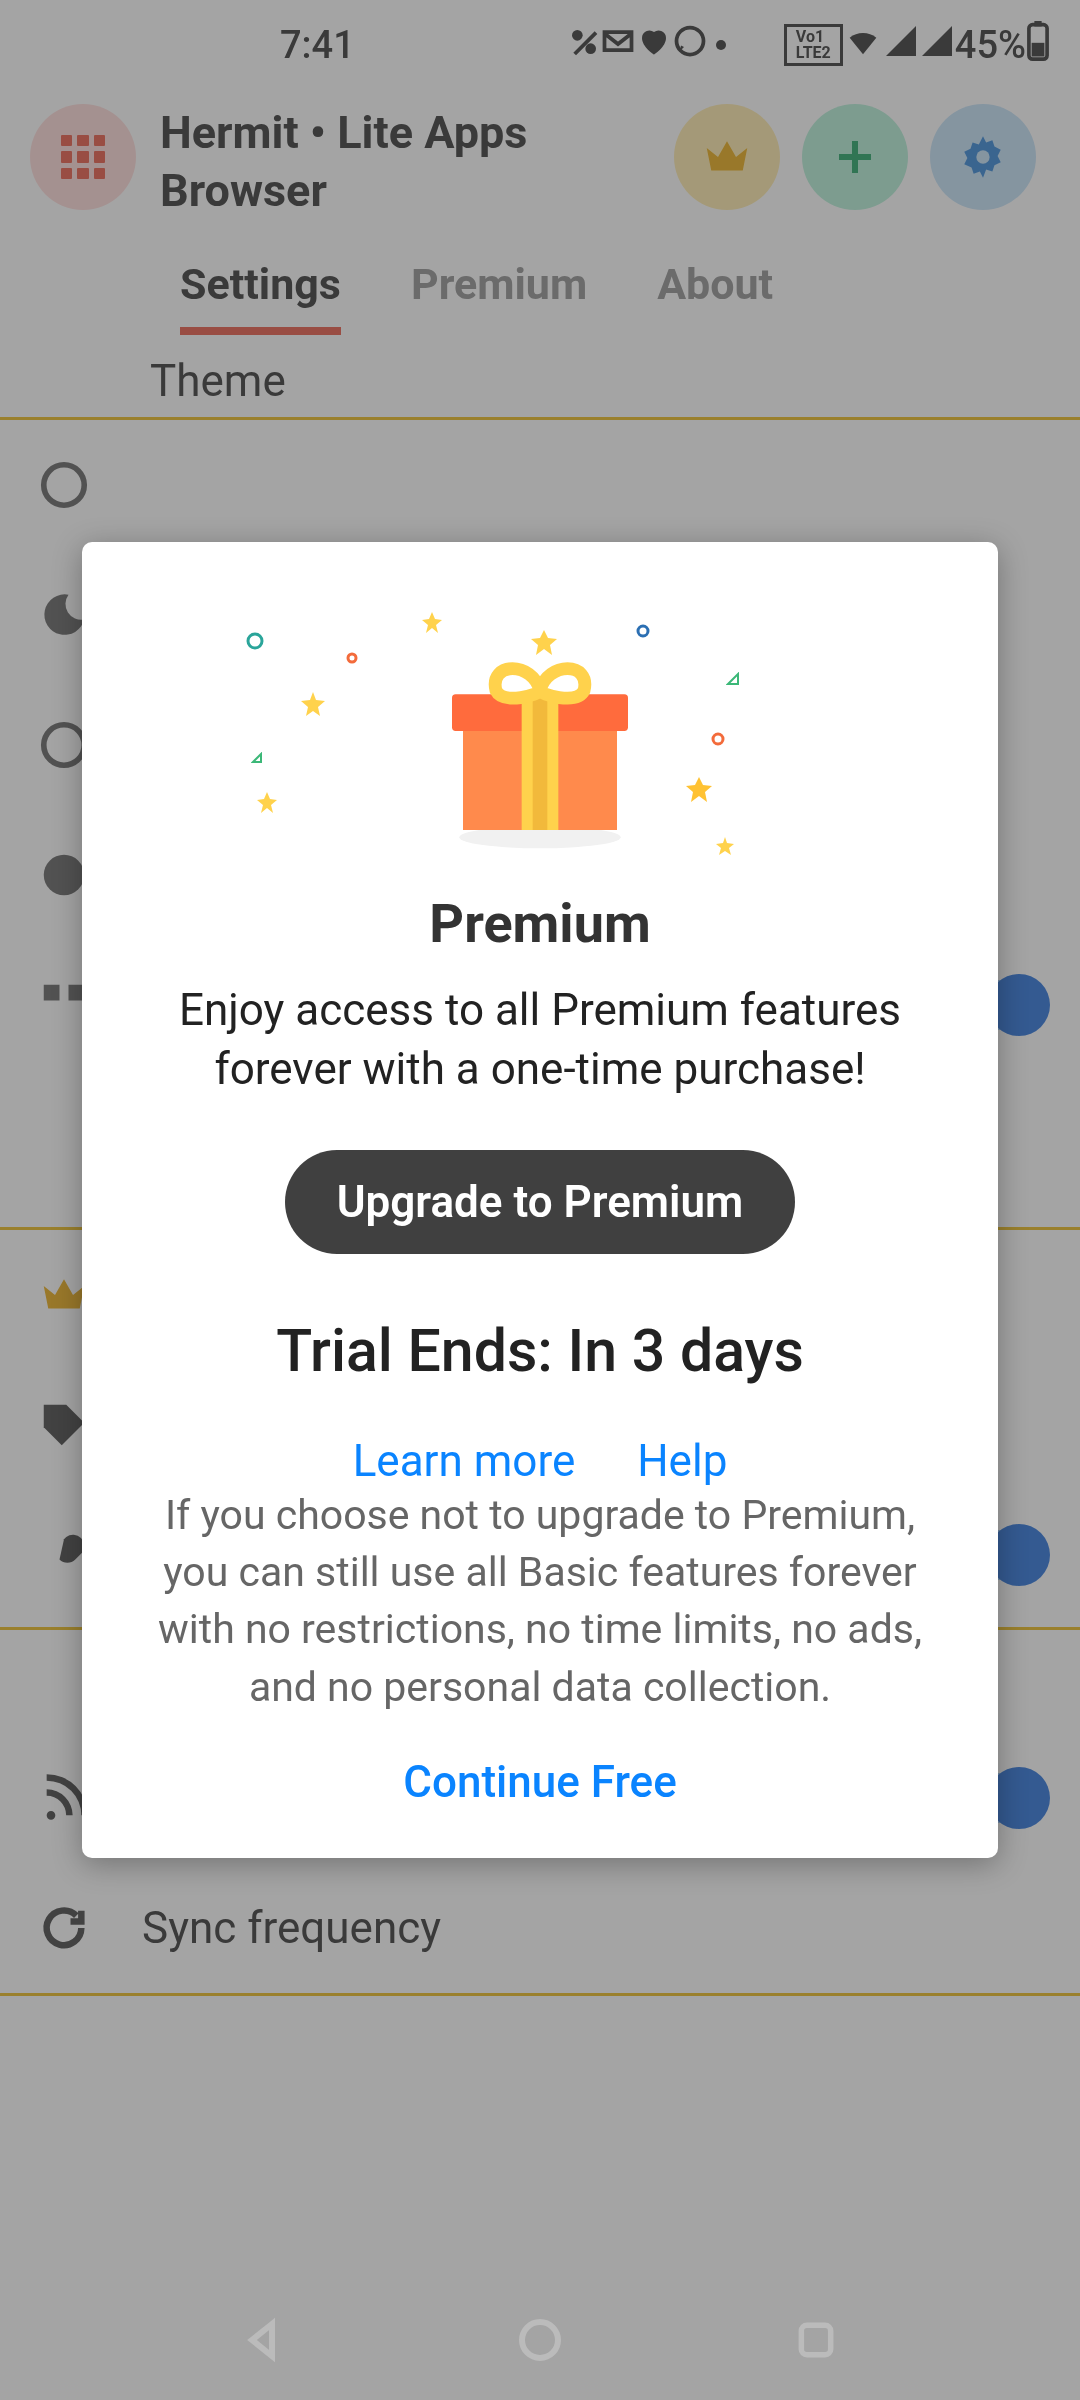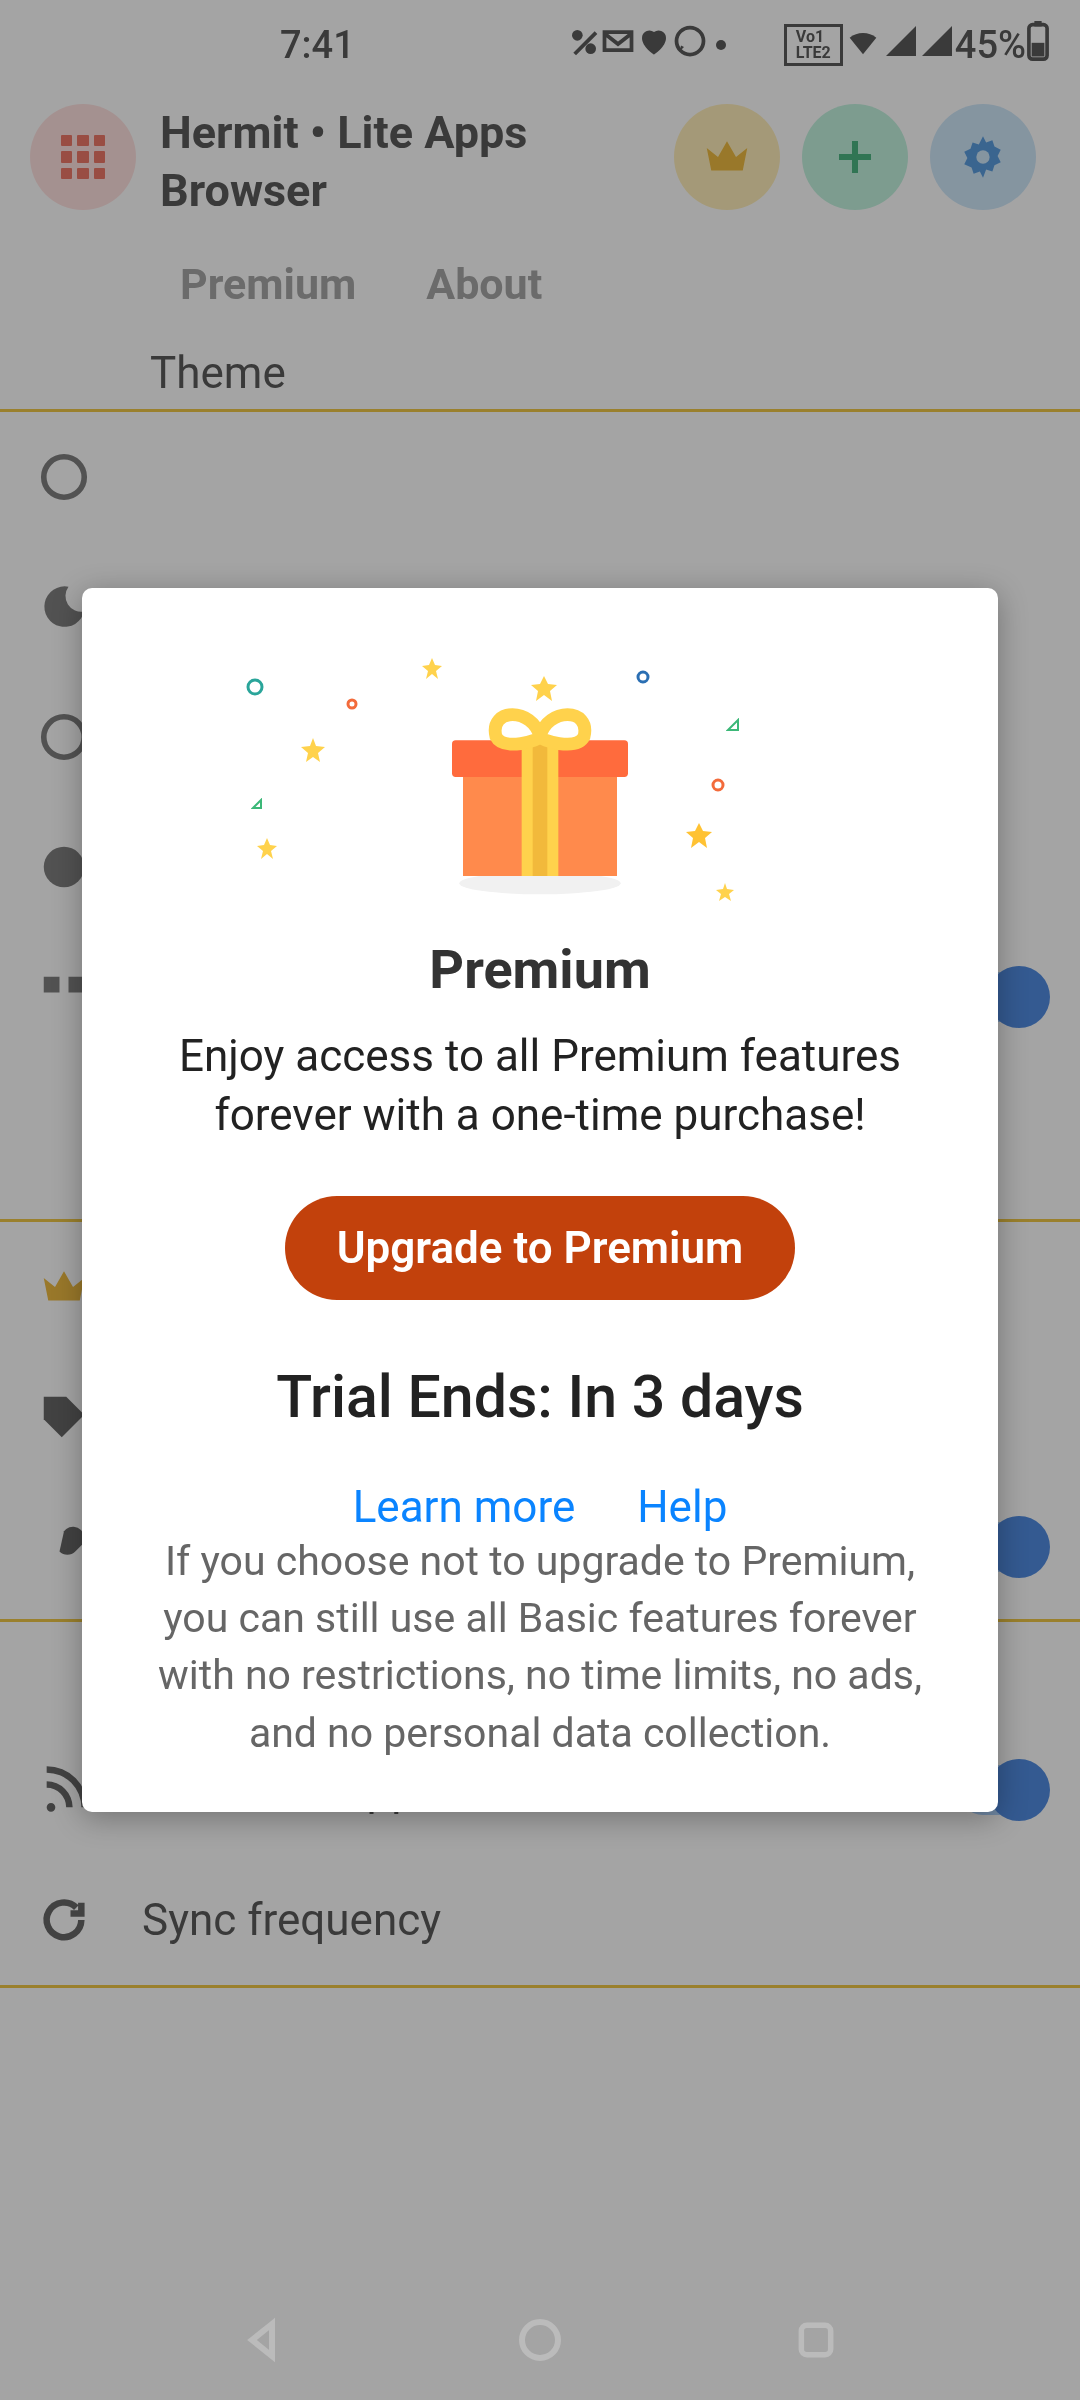--- a/index.html
+++ b/index.html
@@ -38,21 +38,21 @@
   .theme-row { padding: 20px 36px 10px 150px; font-size:44px; color:#222;}
 
   
   .overlay { position:absolute; inset:0; background: rgba(80,80,80,0.52); display:flex; align-items:center; justify-content:center; }
 
   
   .modal { width: 916px; background:#fff; border-radius: 10px; padding: 60px 44px 50px 44px; box-shadow: 0 6px 30px rgba(0,0,0,0.3); text-align:center; }
   .gift-wrap { height: 280px; display:flex; align-items:center; justify-content:center; position:relative; }
   .modal-title { font-size: 54px; font-weight:700; color:#333; margin-top: 10px; }
   .modal-sub { font-size: 44px; color:#222; margin-top: 26px; line-height: 1.35; }
-  .cta { display:inline-block; margin-top: 50px; background:#c2410c; color:#fff; font-size: 44px; font-weight:600; padding: 26px 52px; border-radius: 54px; }
+  .cta { display:inline-block; margin-top: 50px; background:#404040; color:#fff; font-size: 44px; font-weight:600; padding: 26px 52px; border-radius: 54px; }
   .trial { margin-top: 62px; font-size: 59px; font-weight:500; color:#222; }
   .linkrow { display:flex; justify-content:center; gap: 62px; margin-top: 50px; }
   .link { color:#0a84ff; font-size: 44px; }
   .free-title { margin-top: 120px; font-size: 44px; font-weight:600; color:#8a8a8a; }
   .free-body { font-size: 41px; color:#666; line-height: 1.4; padding: 0 10px; }
   .continue { margin-top: 40px; color:#0a84ff; font-size: 44px; font-weight:500; }
 
   
   .navbar { position:absolute; bottom:0; left:0; right:0; height: 120px; display:flex; justify-content:center; align-items:center; gap: 220px; }
   .navbtn { width:56px; height:56px; color:#aaa; display:flex; align-items:center; justify-content:center; }
@@ -146,20 +146,21 @@
       <svg width="50" height="50" viewBox="0 0 24 24">
           <circle cx="12" cy="12" r="3" fill="#1976d2"></circle>
           <path fill="#1976d2" d="M12 2l1.5 3 3-1 1 3 3 1.5-1.5 3 1.5 3-3 1.5-1 3-3-1L12 22l-1.5-3-3 1-1-3L3 15.5l1.5-3L3 9.5 6 8l1-3 3 1z" opacity="0.95"></path>
           <circle cx="12" cy="12" r="3.2" fill="#bfdff7"></circle>
         </svg>
     </div>
   </div>
 </div>
 
 <div class="tabs">
+  <div class="tab active">Settings</div>
   <div class="tab">Premium</div>
   <div class="tab">About</div>
 </div>
 
 <div class="section">
   <div class="theme-row"><span>Theme</span></div>
 </div>
 
 <div class="section" style="height:810px;">
   <div class="row">
@@ -303,20 +304,21 @@
 
     <div class="modal-title">Premium</div>
     <div class="modal-sub">Enjoy access to all Premium features forever with a one-time purchase!</div>
     <div class="cta">Upgrade to Premium</div>
     <div class="trial">Trial Ends: In 3 days</div>
     <div class="linkrow">
       <span class="link">Learn more</span>
       <span class="link">Help</span>
     </div>
     <div class="free-body">If you choose not to upgrade to Premium, you can still use all Basic features forever with no restrictions, no time limits, no ads, and no personal data collection.</div>
+    <div class="continue">Continue Free</div>
   </div>
 </div>
 
 <div class="navbar">
   <div class="navbtn">
     <svg width="48" height="48" viewBox="0 0 24 24">
         <path fill="none" stroke="#bbb" stroke-width="3" d="M16 4L6 12l10 8z"></path>
       </svg>
   </div>
   <div class="navbtn">

